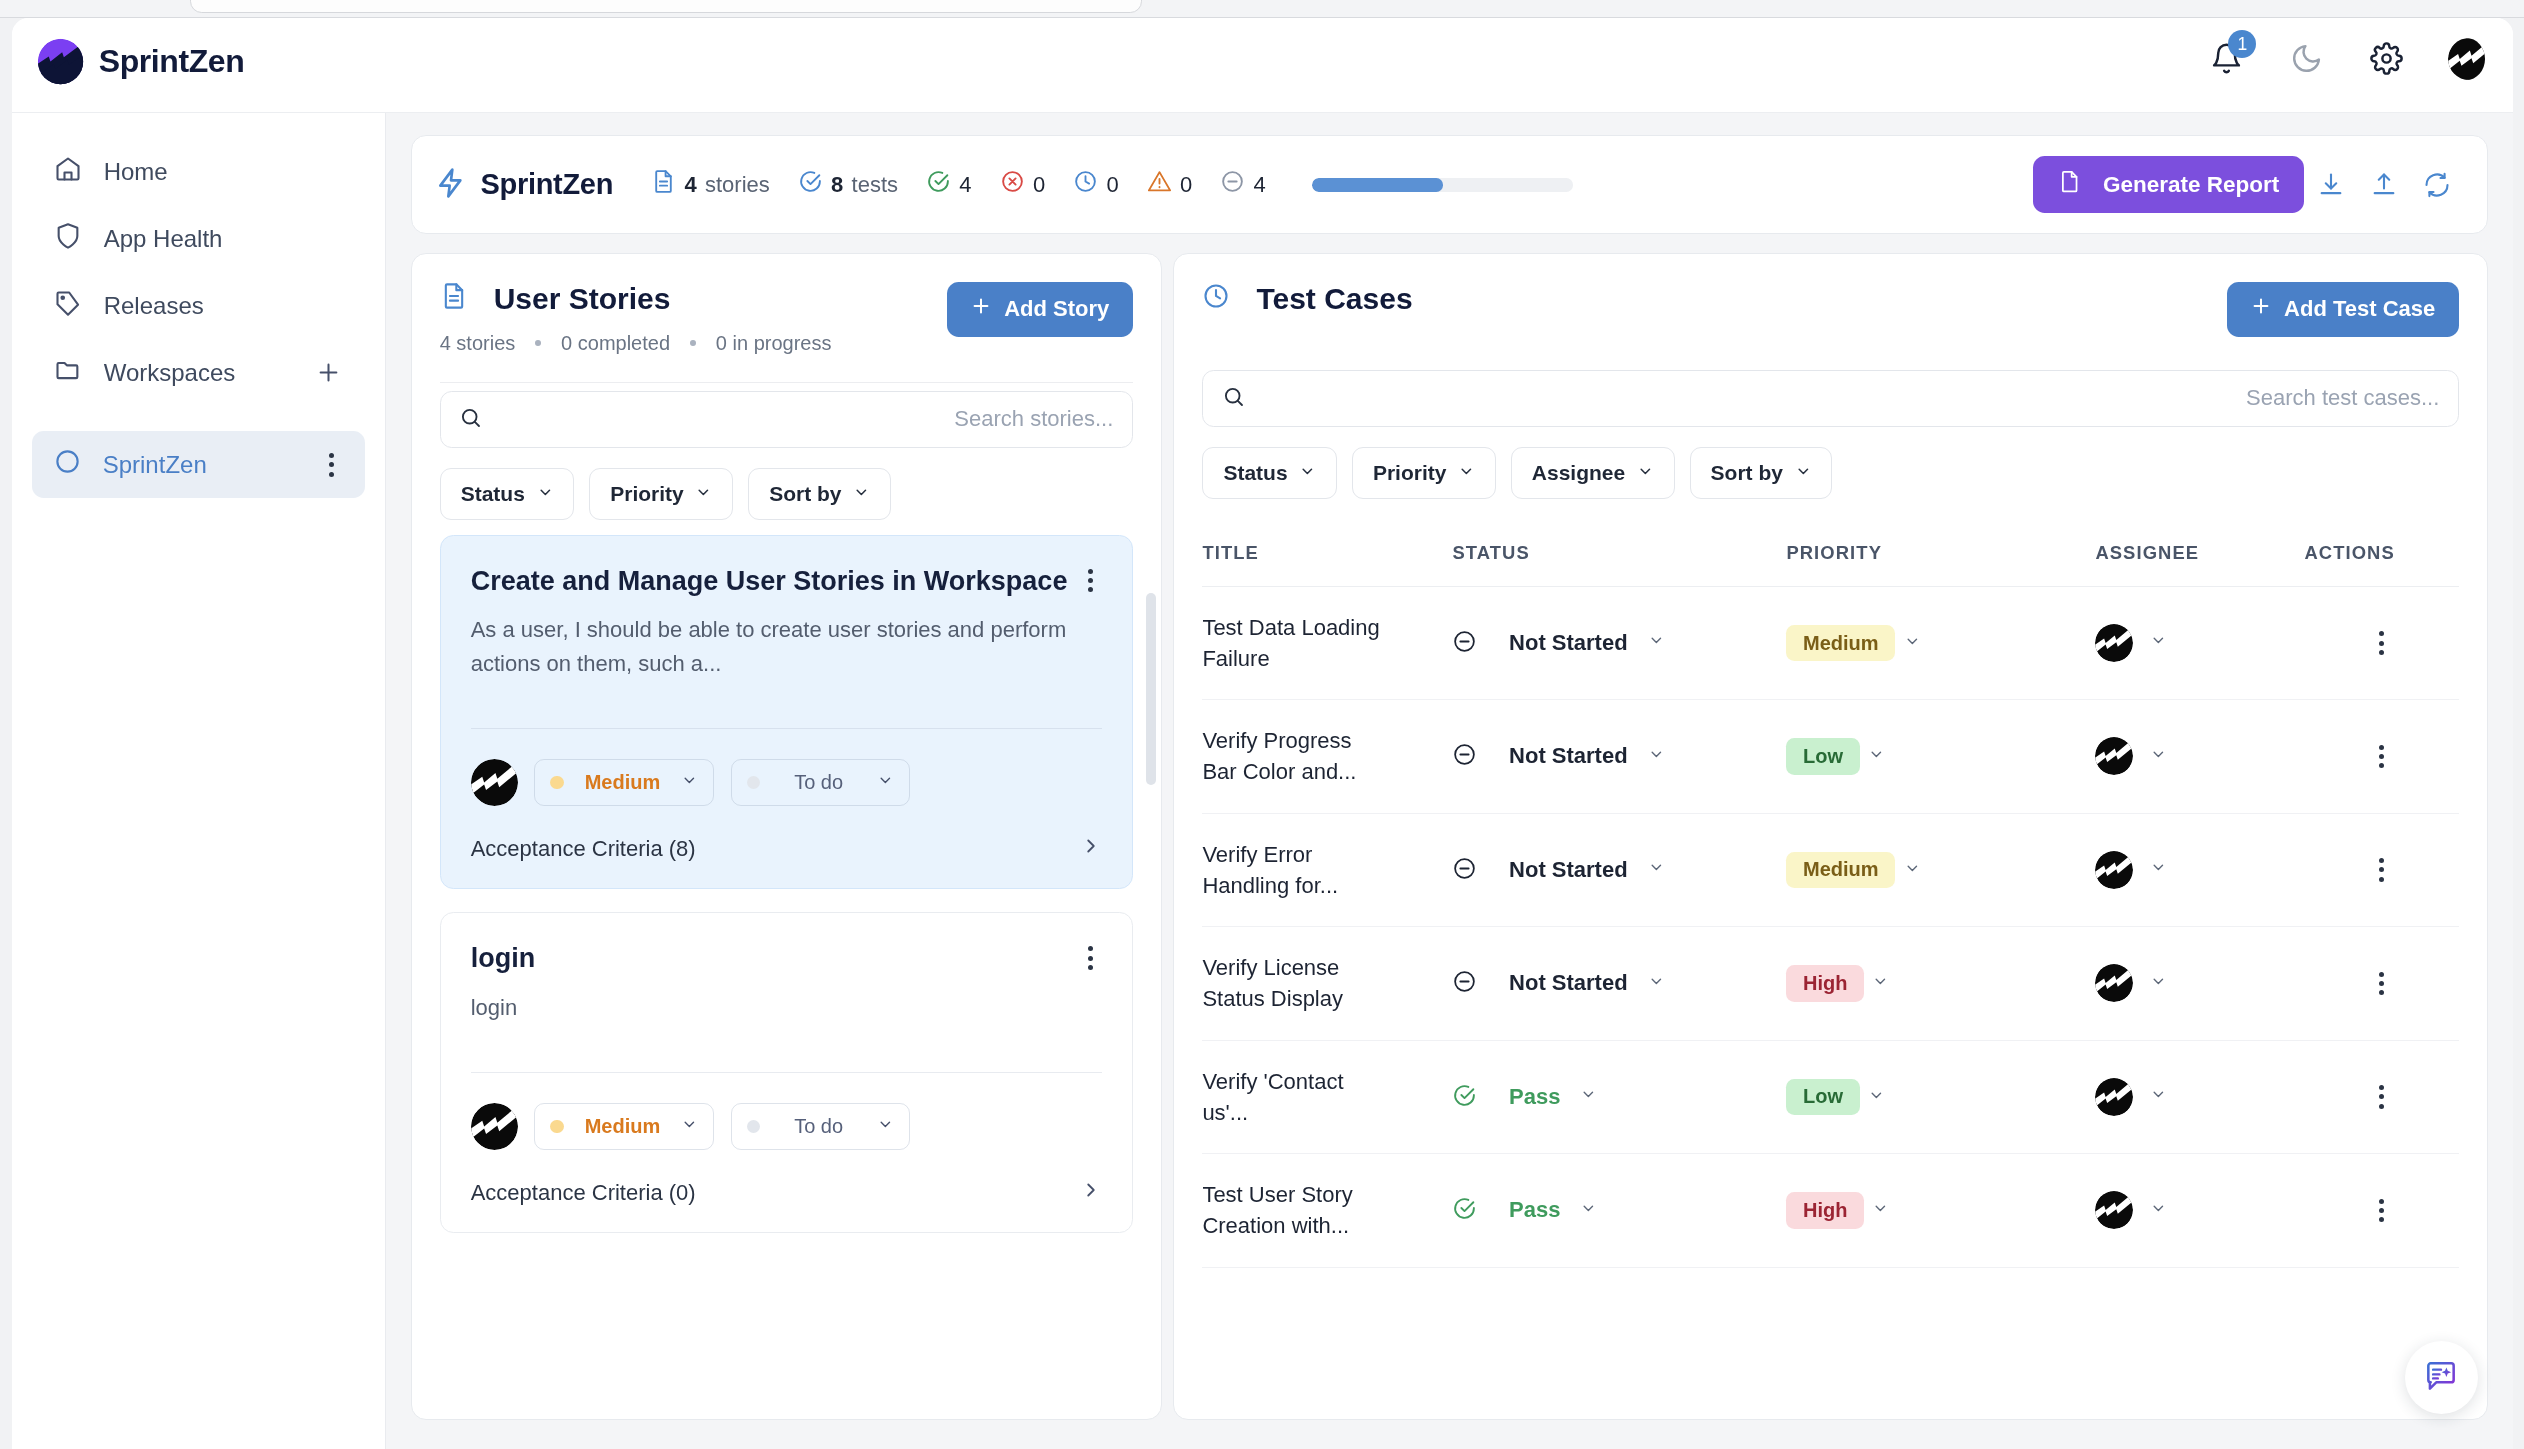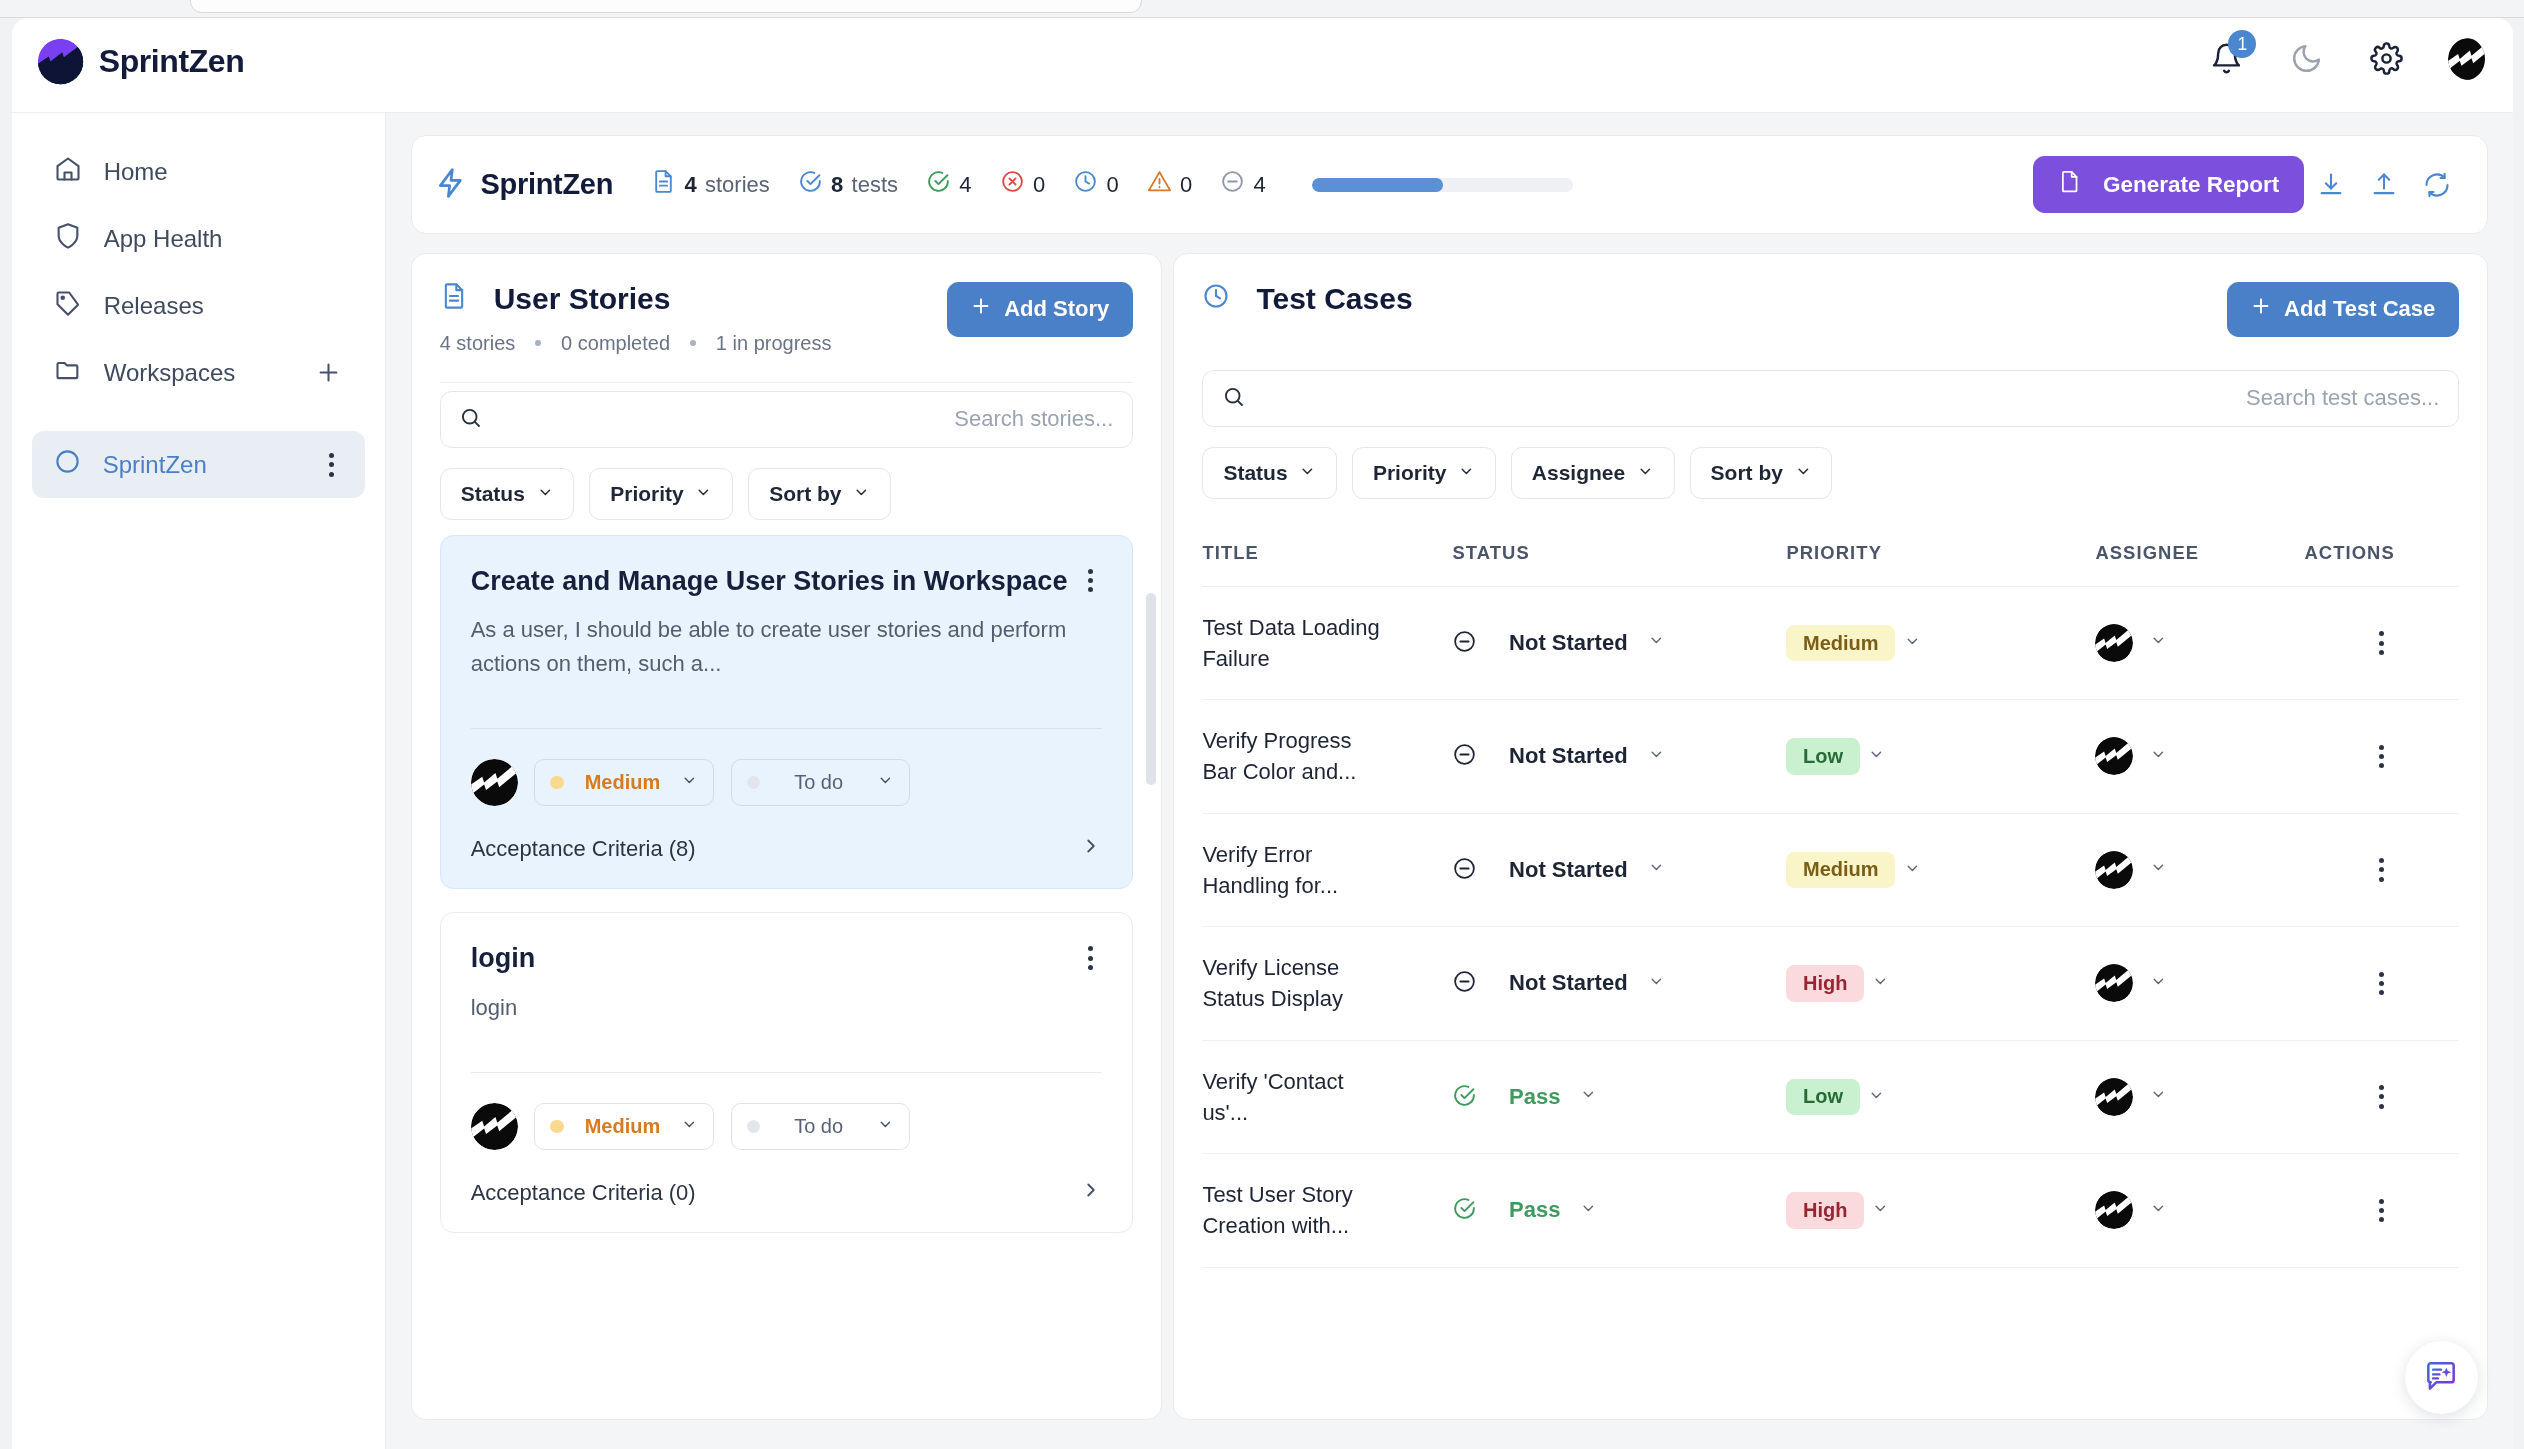--- a/index.html
+++ b/index.html
@@ -423,21 +423,21 @@
                       <path d="M8.5 12h7M8.5 16h7"></path>
                   </svg>
                 </span>
                 <span>User Stories</span>
               </div>
               <div class="panel-sub">
                 <span>4 stories</span>
                 <span class="dot"></span>
                 <span>0 completed</span>
                 <span class="dot"></span>
-                <span>1 in progress</span>
+                <span>0 in progress</span>
               </div>
             </div>
             <button class="btn-blue">
               <span>
                 <svg width="22" height="22" viewBox="0 0 24 24" fill="none" stroke="#fff" stroke-width="2.2" stroke-linecap="round">
                     <path d="M12 5v14M5 12h14"></path>
                   </svg>
               </span>
               <span>Add Story</span>
             </button>

